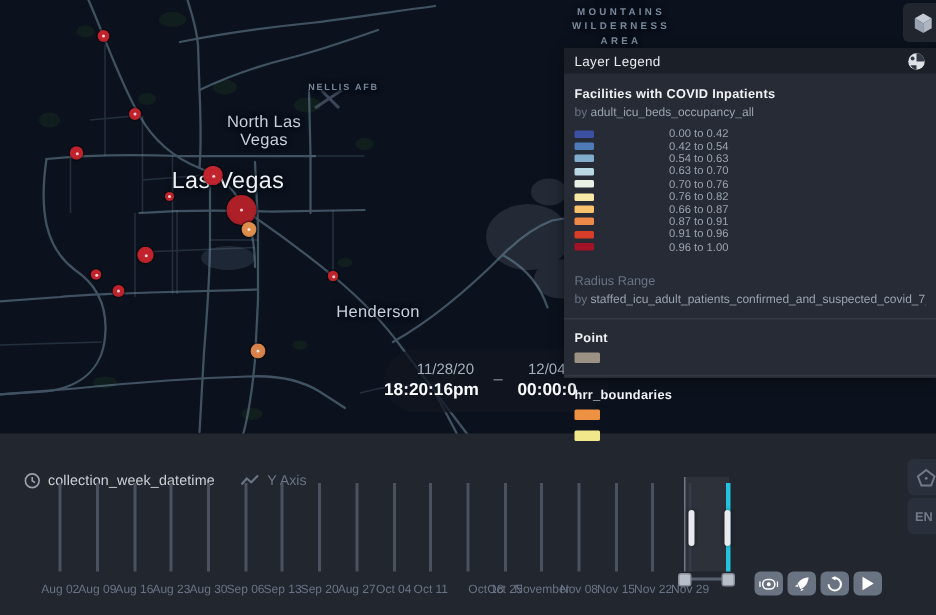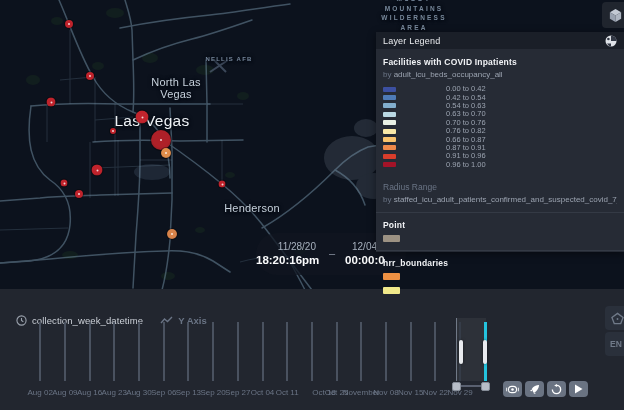--- a/index.html
+++ b/index.html
@@ -51,21 +51,21 @@
   #ctl-en{left:605px;top:332px;width:24px;height:24px;background:#2a303b;
     font-size:8.5px;color:#707a89;font-weight:700;justify-content:flex-start;padding-left:5px;}
   #ctl-collapse{left:588px;top:293px;width:17px;height:17px;border-radius:50%;
     background:#646c79;z-index:6;display:flex;align-items:center;justify-content:center;}
   
   #timeline{position:absolute;left:0;top:289px;width:624px;height:121px;
     background:#22262f;z-index:4;}
   #tl-header{position:absolute;left:0;top:23px;height:16px;display:flex;align-items:center;}
   #tl-field{display:flex;align-items:center;margin-left:16px;color:#ccd1d8;font-size:9.5px;}
   #tl-field span{margin-left:5px;letter-spacing:.1px;}
-  #tl-yaxis{display:flex;align-items:center;margin-left:17px;color:#6a7485;font-size:9.5px;font-weight:bold;}
+  #tl-yaxis{display:flex;align-items:center;margin-left:17px;color:#6a7485;font-size:9.5px;}
   #tl-yaxis span{margin-left:5px;}
   #histogram{position:absolute;left:0;top:0;width:624px;height:121px;}
   .bar{position:absolute;width:2px;top:33px;height:59px;background:#4a5260;}
   .bar.dim{background:#353c48;}
   .bar.cur{background:#24c3de;width:3px;}
   .tick{position:absolute;top:99px;font-size:8px;color:#6a7485;transform:translateX(-50%);
     white-space:pre;}
   #brush{position:absolute;top:29px;height:63px;background:rgba(255,255,255,.05);}
   #brush-edge-l{position:absolute;top:29px;width:1px;height:63px;background:#707987;}
   .pill-handle{position:absolute;top:51px;width:4px;height:24px;border-radius:2px;
@@ -329,21 +329,21 @@
         <div class="tick" style="left: 114.3px;">Aug 23</div>
         <div class="bar" style="left: 138px;"></div>
         <div class="tick" style="left: 139px;">Aug 30</div>
         <div class="bar" style="left: 162.7px;"></div>
         <div class="tick" style="left: 163.7px;">Sep 06</div>
         <div class="bar" style="left: 187.4px;"></div>
         <div class="tick" style="left: 188.4px;">Sep 13</div>
         <div class="bar" style="left: 212.1px;"></div>
         <div class="tick" style="left: 213.1px;">Sep 20</div>
         <div class="bar" style="left: 236.8px;"></div>
-        <div class="tick" style="left: 237.8px;">Sep 27</div>
+        <div class="tick" style="left: 237.8px;">Aug 27</div>
         <div class="bar" style="left: 261.5px;"></div>
         <div class="tick" style="left: 262.5px;">Oct 04</div>
         <div class="bar" style="left: 286.2px;"></div>
         <div class="tick" style="left: 287.2px;">Oct 11</div>
         <div class="bar" style="left: 310.9px;"></div>
         <div class="tick" style="left: 324px;">Oct 18</div>
         <div class="bar" style="left: 335.6px;"></div>
         <div class="tick" style="left: 336.6px;">Oct 25</div>
         <div class="bar" style="left: 360.3px;"></div>
         <div class="tick" style="left: 361.3px;">November</div>

